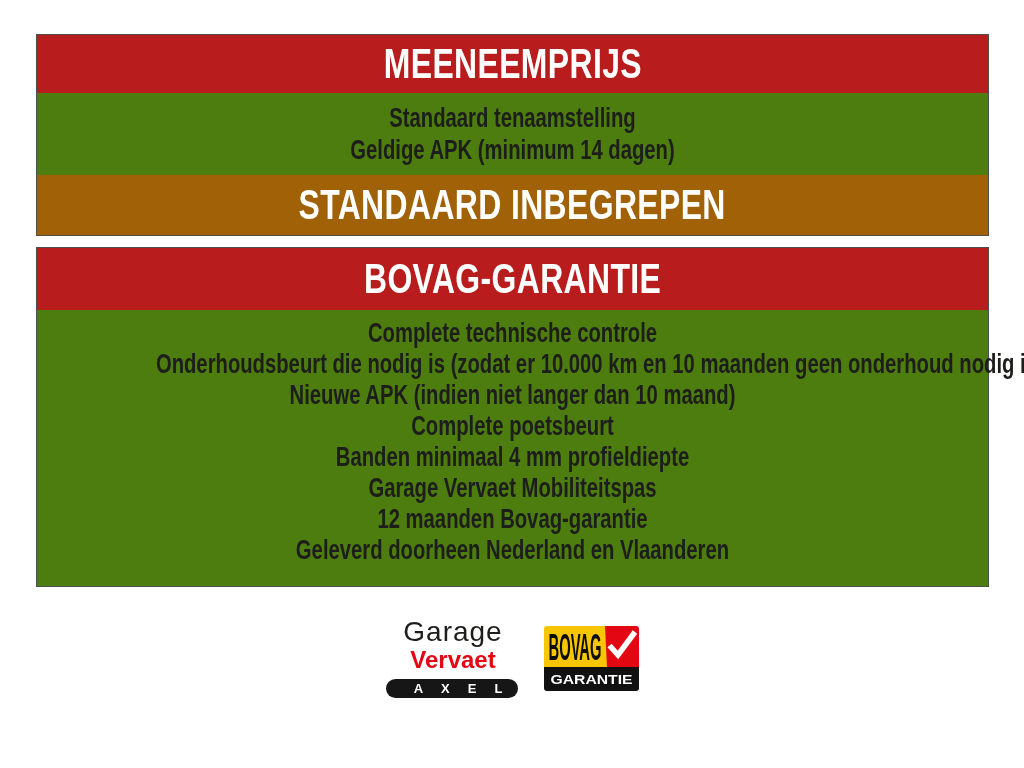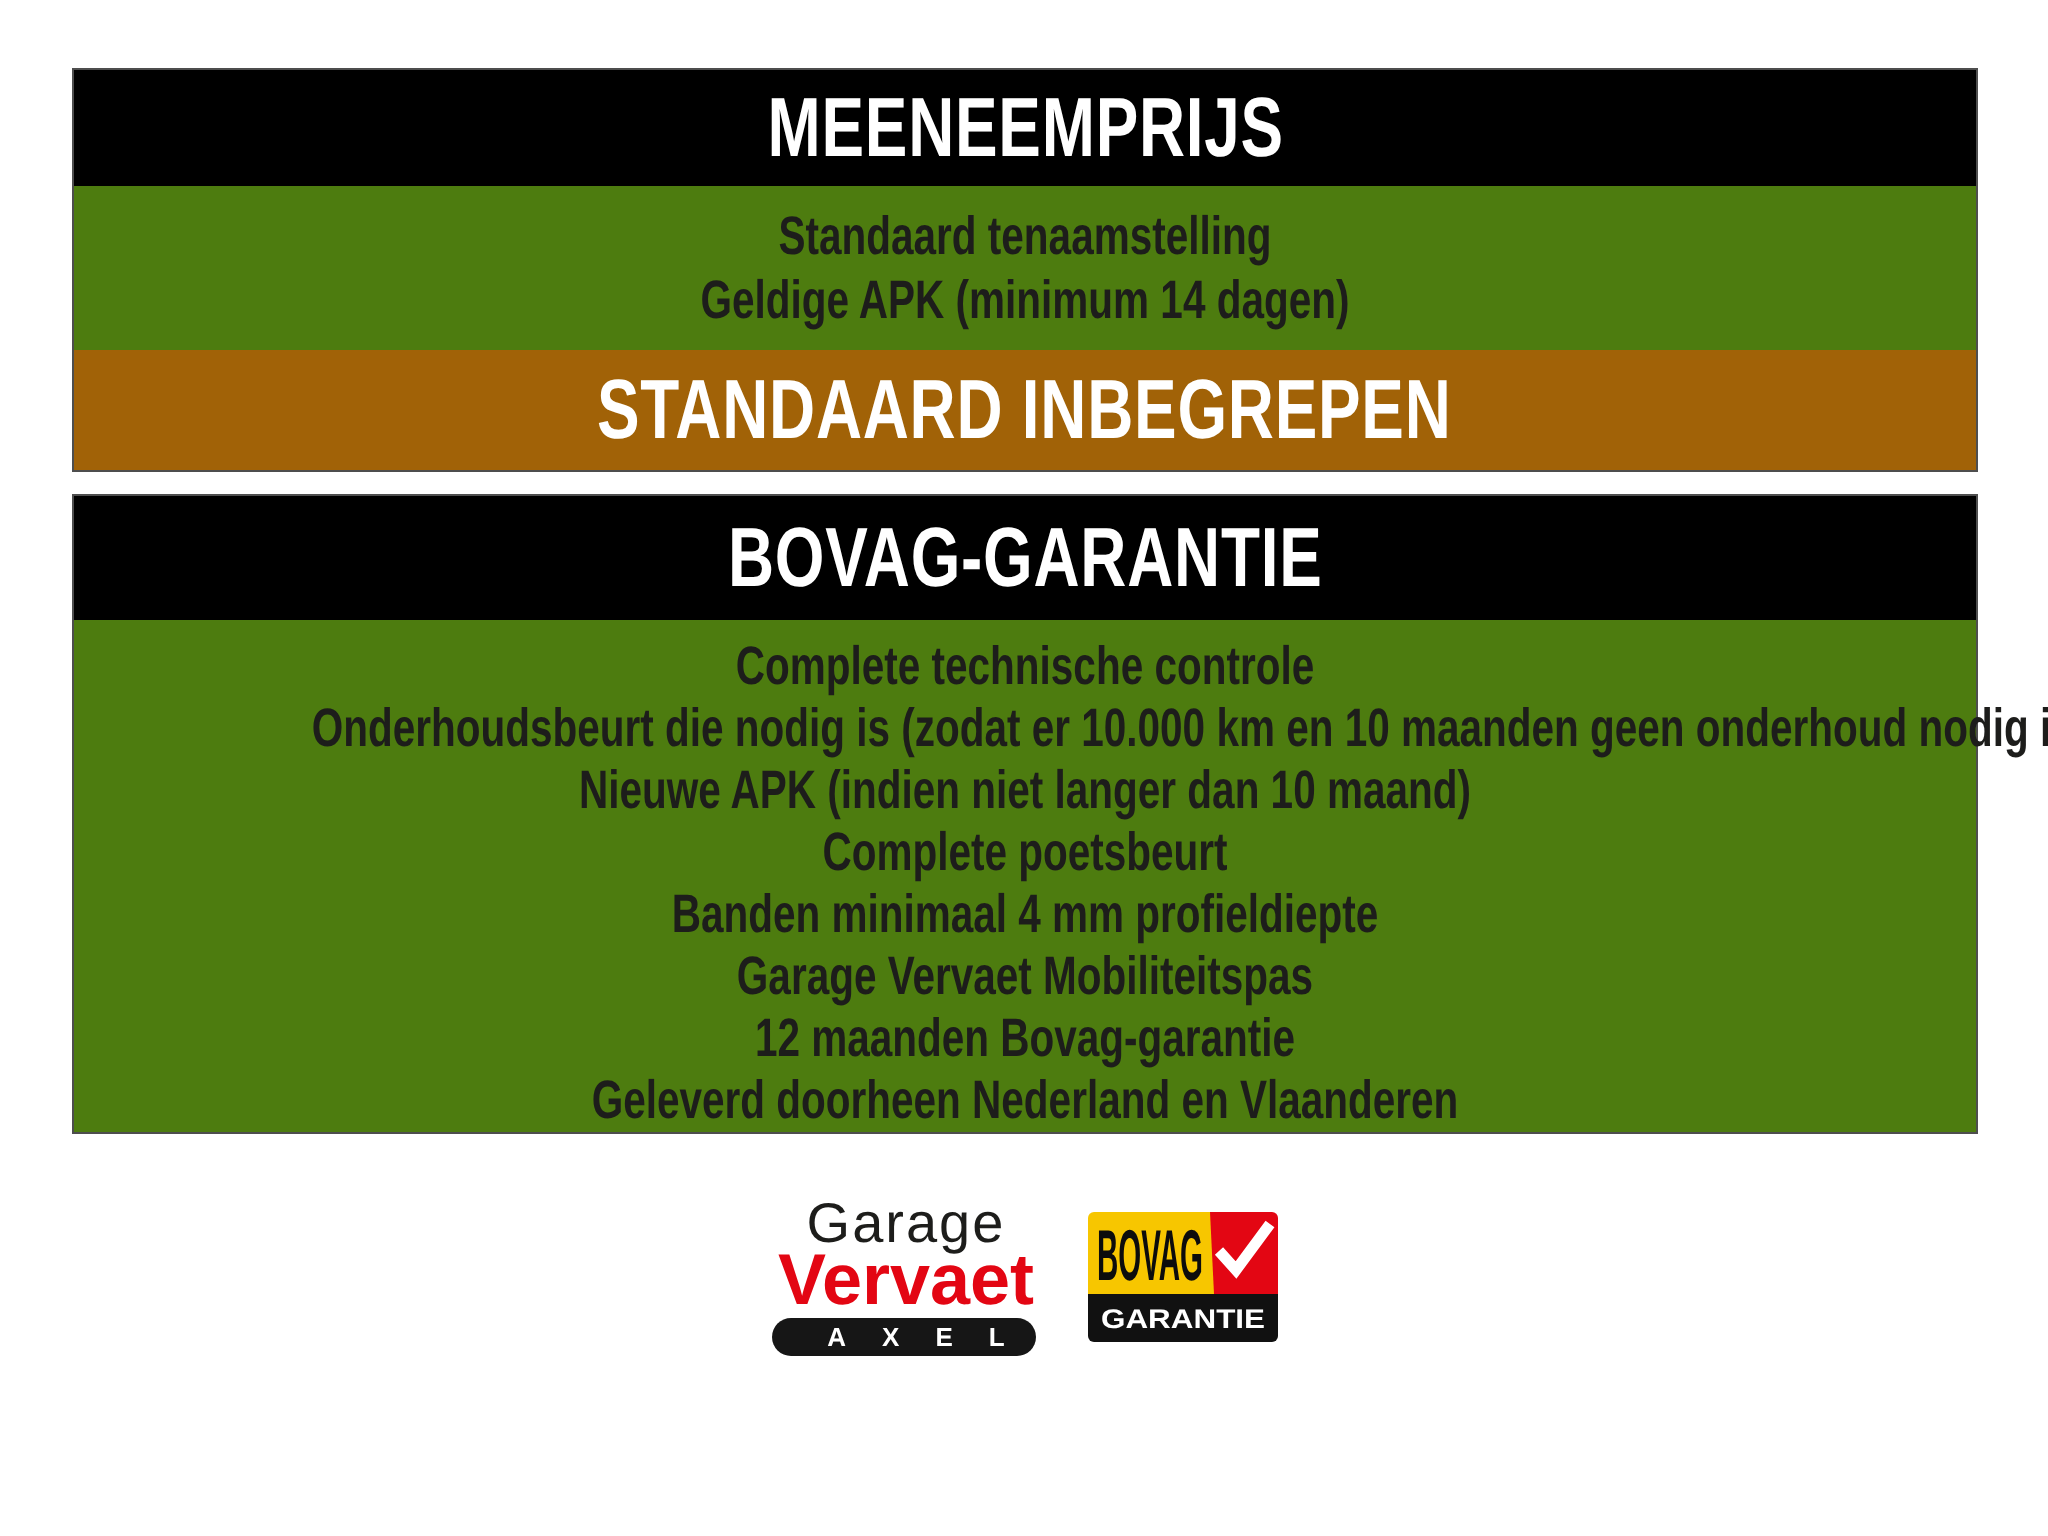--- a/index.html
+++ b/index.html
@@ -5,38 +5,38 @@
   * { box-sizing: border-box; margin: 0; padding: 0; }
   html, body { width: 1024px; height: 768px; background: #ffffff; overflow: hidden; }
   body { font-family: "Liberation Sans", sans-serif; }
 
   .page { position: relative; width: 1024px; height: 768px; background: #ffffff; }
   .content { position: absolute; left: 36px; top: 34px; width: 953px; }
 
   .card { border: 1px solid #4e4e4e; background: #ffffff; }
 
   .card-header {
-    background: #000000; display: flex; align-items: center; justify-content: center;
+    background: #b91c1c; display: flex; align-items: center; justify-content: center;
   }
   .card1 .card-header { height: 58px; }
   .card2 .card-header { height: 62px; }
 
   .card-footer {
     background: #a16207; display: flex; align-items: center; justify-content: center;
     height: 60px;
   }
 
   .bar-title {
     color: #ffffff; font-weight: bold; font-size: 42px; white-space: nowrap;
     transform: scaleX(0.76); transform-origin: 50% 50%; letter-spacing: 0.5px;
   }
 
   .card-body { background: #4d7c0f; }
   .card1 .card-body { padding: 9px 0 9px; }
-  .card2 .card-body { padding: 8px 0 0; }
+  .card2 .card-body { padding: 8px 0 20px; }
 
   .body-line {
     font-weight: bold; color: #1d1d1b; font-size: 27px; text-align: center;
     white-space: nowrap; transform: scaleX(0.75); transform-origin: 50% 50%;
   }
   .card1 .body-line { line-height: 32px; }
   .card2 .body-line { line-height: 31px; }
 
   .card-gap { height: 11px; }
 
@@ -45,21 +45,21 @@
     margin-top: 32px; display: flex; align-items: center; justify-content: center;
     gap: 24px;
   }
 
   .garage-logo { width: 134px; text-align: center; }
   .garage-word {
     color: #1d1d1b; font-size: 28px; line-height: 26px; letter-spacing: 1px;
     font-weight: normal;
   }
   .vervaet-word {
-    color: #e30613; font-size: 36px; line-height: 32px; font-weight: bold;
+    color: #e30613; font-size: 24px; line-height: 32px; font-weight: bold;
     letter-spacing: 0px; margin-top: -1px;
   }
   .axel-pill {
     margin-top: 3px; width: 132px; height: 19px; background: #161616;
     border-radius: 10px; display: flex; align-items: center; justify-content: center; padding-left: 12px;
   }
   .axel-pill span {
     color: #ffffff; font-weight: bold; font-size: 13px; letter-spacing: 18px;
     padding-left: 18px; white-space: nowrap; line-height: 19px;
   }

